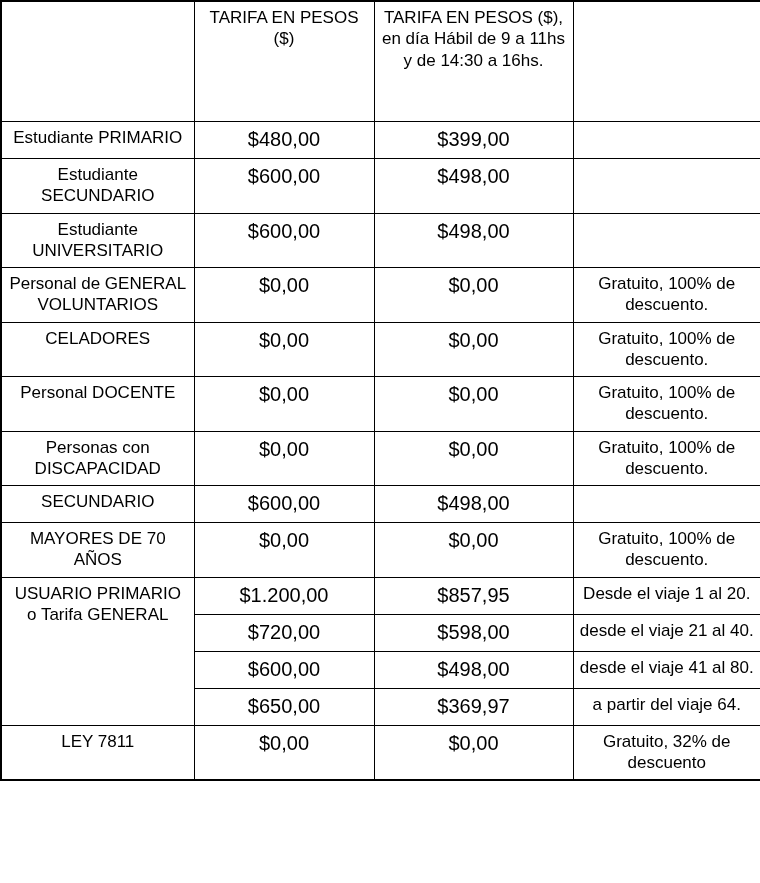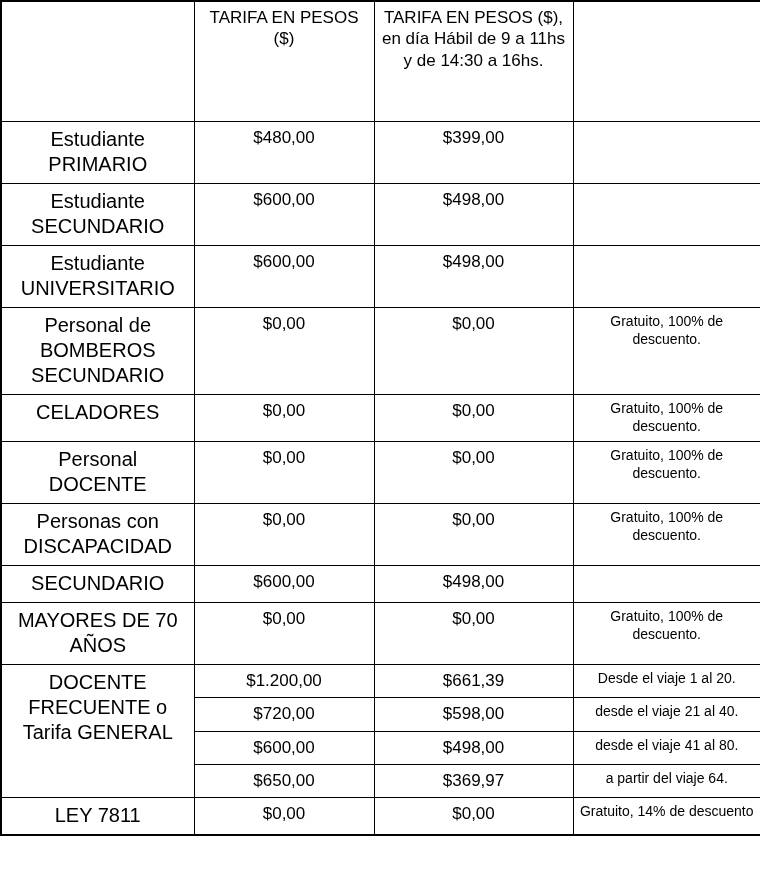--- a/index.html
+++ b/index.html
@@ -35,27 +35,27 @@
     border-width: 1px;
     text-align: center;
     vertical-align: top;
     padding: 5px 6px 6px 6px;
   }
   
   table.tarifas {
     border: 2px solid #000000;
   }
   .cell-cat {
+    font-size: 17px;
+  }
+  .cell-money {
     font-size: 20px;
   }
-  .cell-money {
+  .cell-note {
     font-size: 17px;
-  }
-  .cell-note {
-    font-size: 14px;
   }
   .head-cell {
     font-size: 17px;
     padding-top: 4px;
   }
   .blank {
     border: 1px solid #000000;
   }
   .tall-head td { height: 108px; }
 </style>
@@ -91,21 +91,21 @@
         <td class="cell-money">$498,00</td>
         <td class="cell-note"></td>
       </tr>
       <tr>
         <td class="cell-cat">Estudiante UNIVERSITARIO</td>
         <td class="cell-money">$600,00</td>
         <td class="cell-money">$498,00</td>
         <td class="cell-note"></td>
       </tr>
       <tr>
-        <td class="cell-cat">Personal de BOMBEROS SECUNDARIO</td>
+        <td class="cell-cat">Personal de GENERAL VOLUNTARIOS</td>
         <td class="cell-money">$0,00</td>
         <td class="cell-money">$0,00</td>
         <td class="cell-note">Gratuito, 100% de descuento.</td>
       </tr>
       <tr>
         <td class="cell-cat">CELADORES</td>
         <td class="cell-money">$0,00</td>
         <td class="cell-money">$0,00</td>
         <td class="cell-note">Gratuito, 100% de descuento.</td>
       </tr>
@@ -128,23 +128,23 @@
         <td class="cell-note"></td>
       </tr>
       <tr>
         <td class="cell-cat">MAYORES DE 70 AÑOS</td>
         <td class="cell-money">$0,00</td>
         <td class="cell-money">$0,00</td>
         <td class="cell-note">Gratuito, 100% de descuento.</td>
       </tr>
 
       <tr>
-        <td class="cell-cat" rowspan="4" style="vertical-align:top;">DOCENTE FRECUENTE o Tarifa GENERAL</td>
+        <td class="cell-cat" rowspan="4" style="vertical-align:top;">USUARIO PRIMARIO o Tarifa GENERAL</td>
         <td class="cell-money">$1.200,00</td>
-        <td class="cell-money">$661,39</td>
+        <td class="cell-money">$857,95</td>
         <td class="cell-note">Desde el viaje 1 al 20.</td>
       </tr>
       <tr>
         <td class="cell-money">$720,00</td>
         <td class="cell-money">$598,00</td>
         <td class="cell-note">desde el viaje 21 al 40.</td>
       </tr>
       <tr>
         <td class="cell-money">$600,00</td>
         <td class="cell-money">$498,00</td>
@@ -153,17 +153,17 @@
       <tr>
         <td class="cell-money">$650,00</td>
         <td class="cell-money">$369,97</td>
         <td class="cell-note">a partir del viaje 64.</td>
       </tr>
 
       <tr>
         <td class="cell-cat">LEY 7811</td>
         <td class="cell-money">$0,00</td>
         <td class="cell-money">$0,00</td>
-        <td class="cell-note">Gratuito, 14% de descuento</td>
+        <td class="cell-note">Gratuito, 32% de descuento</td>
       </tr>
     </tbody>
   </table>
 </div>
 
 </body></html>

